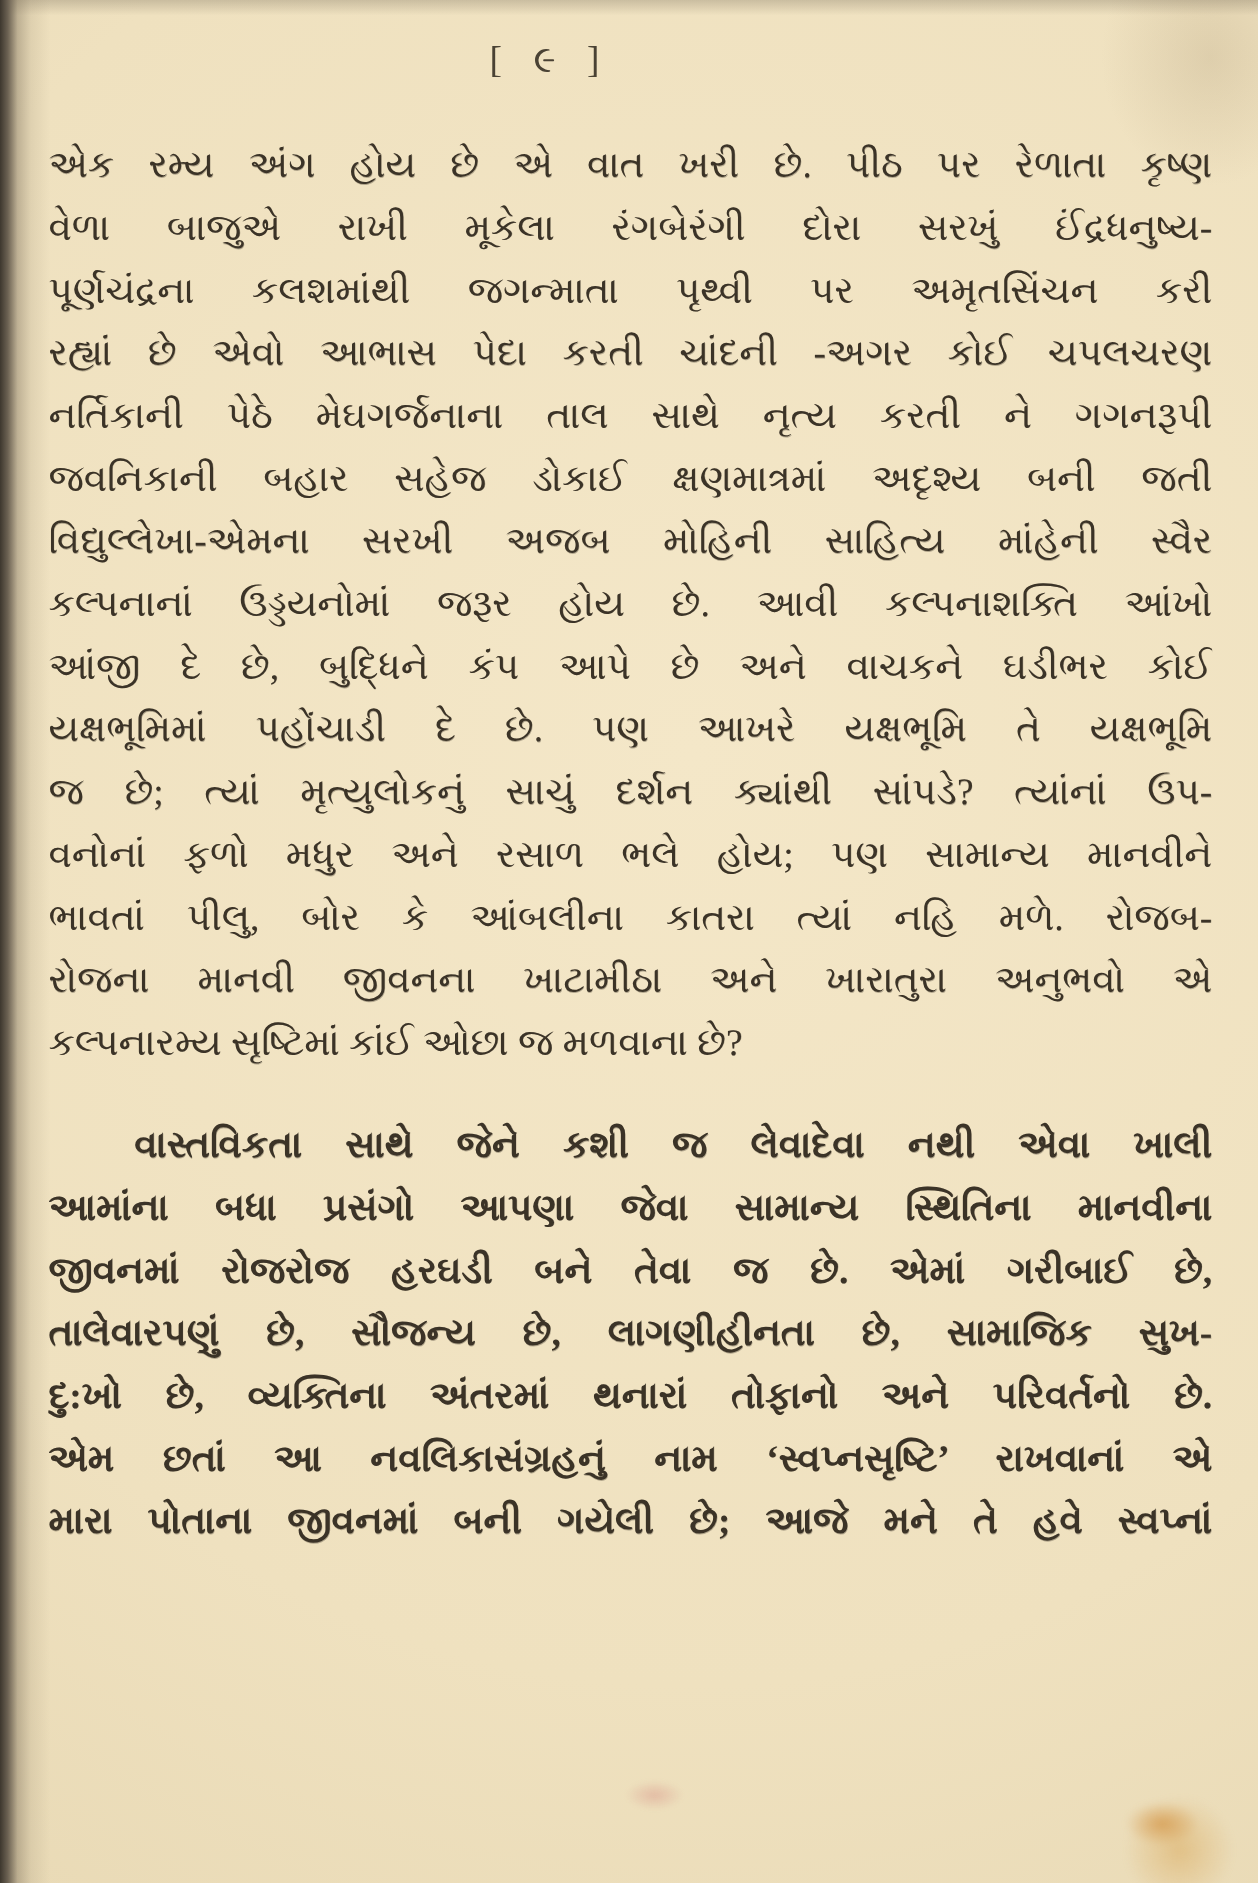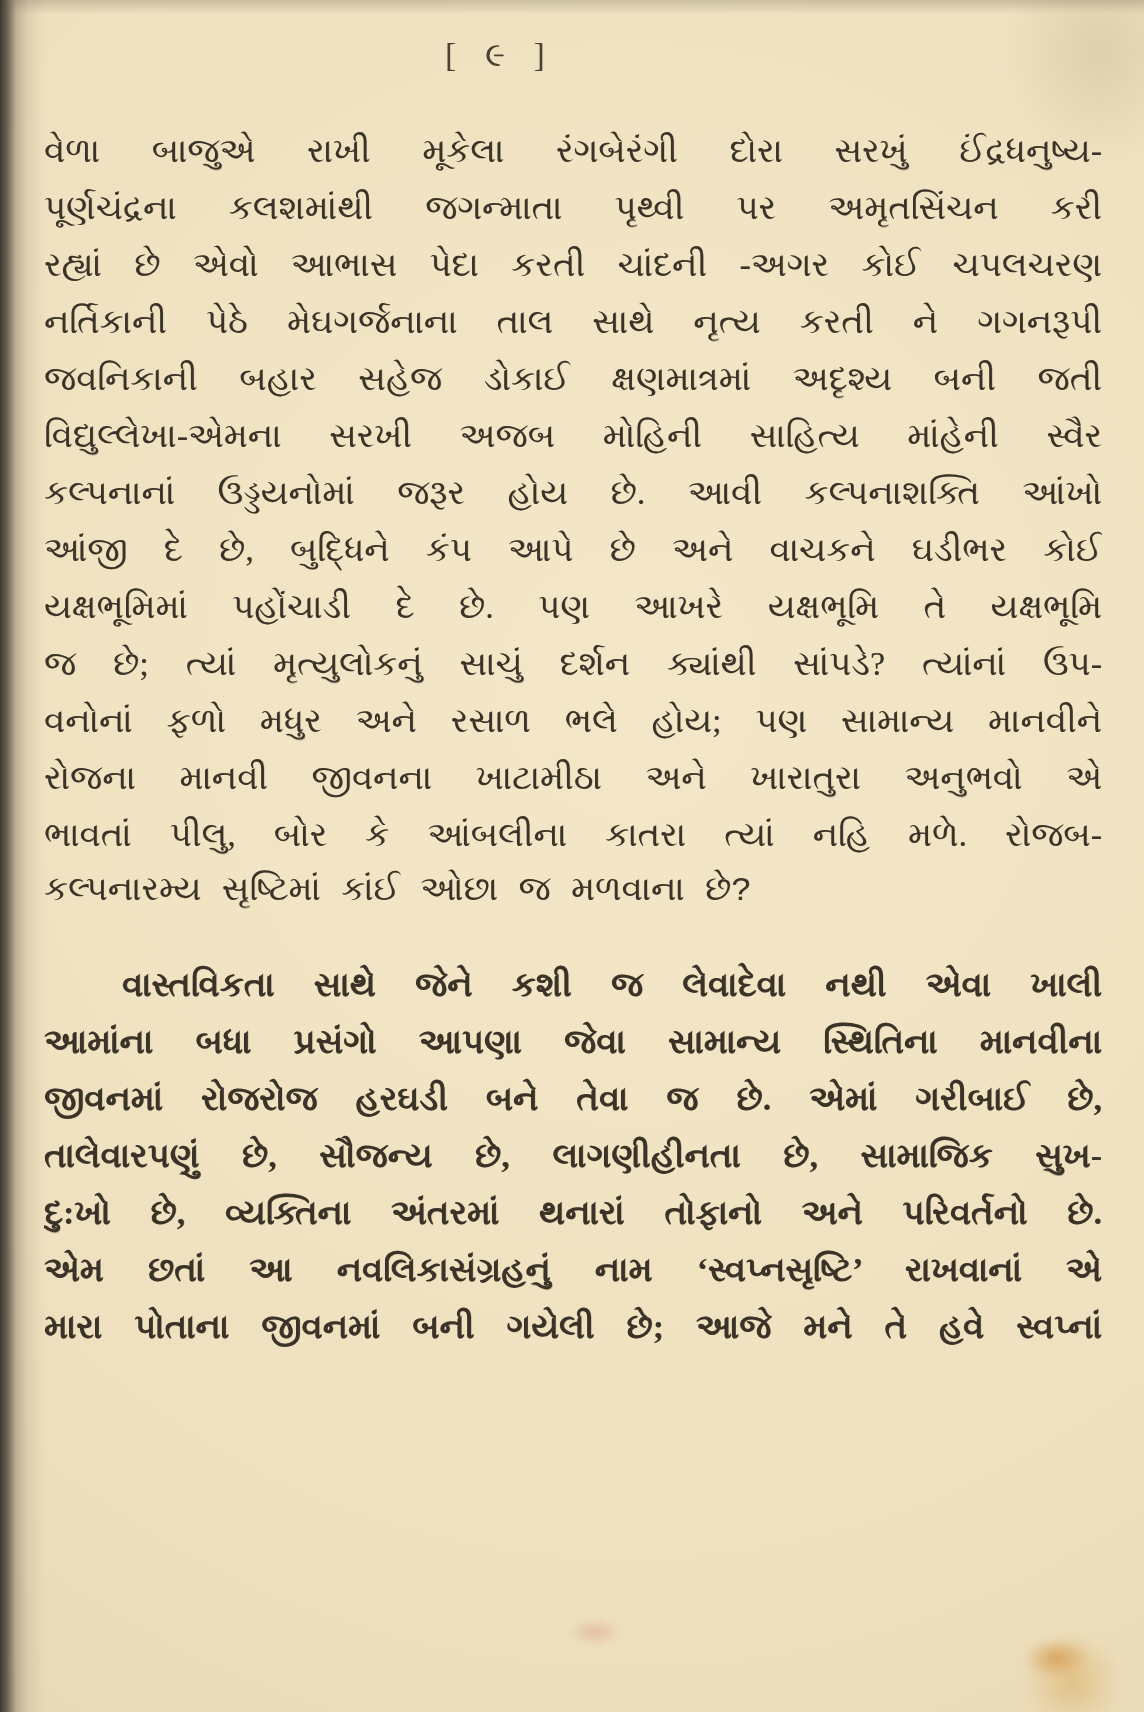--- a/index.html
+++ b/index.html
@@ -60,21 +60,20 @@
   .para + .para { margin-top: 36px; font-weight: bold; }
   .line {
     text-align: justify;
     text-align-last: justify;
     white-space: normal;
     height: 57px;
     overflow: hidden;
   }
   .line.para-end {
     text-align-last: left;
-    font-family: Liberation Mono, monospace;
   }
   .line.indent {
     text-indent: 78px;
   }
   
   .stain-orange {
     position: absolute;
     right: 18px;
     bottom: -14px;
     width: 120px;
@@ -106,33 +105,34 @@
 
 <div class="page">
   <div class="shade-tr"></div>
   <div class="edge-top"></div>
   <div class="edge-left"></div>
 
   <div class="pagenum">[ ૯ ]</div>
 
   <div class="textblock">
     <div class="para">
+      <div class="line">એક રમ્ય અંગ હોય છે એ વાત ખરી છે. પીઠ પર રેળાતા કૃષ્ણ</div>
       <div class="line">વેળા બાજુએ રાખી મૂકેલા રંગબેરંગી દોરા સરખું ઈંદ્રધનુષ્ય-</div>
       <div class="line">પૂર્ણચંદ્રના કલશમાંથી જગન્માતા પૃથ્વી પર અમૃતસિંચન કરી</div>
       <div class="line">રહ્યાં છે એવો આભાસ પેદા કરતી ચાંદની -અગર કોઈ ચપલચરણ</div>
       <div class="line">નર્તિકાની પેઠે મેઘગર્જનાના તાલ સાથે નૃત્ય કરતી ને ગગનરૂપી</div>
       <div class="line">જવનિકાની બહાર સહેજ ડોકાઈ ક્ષણમાત્રમાં અદૃશ્ય બની જતી</div>
       <div class="line">વિદ્યુલ્લેખા-એમના સરખી અજબ મોહિની સાહિત્ય માંહેની સ્વૈર</div>
       <div class="line">કલ્પનાનાં ઉડ્ડયનોમાં જરૂર હોય છે. આવી કલ્પનાશક્તિ આંખો</div>
       <div class="line">આંજી દે છે, બુદ્ધિને કંપ આપે છે અને વાચકને ઘડીભર કોઈ</div>
       <div class="line">યક્ષભૂમિમાં પહોંચાડી દે છે. પણ આખરે યક્ષભૂમિ તે યક્ષભૂમિ</div>
       <div class="line">જ છે; ત્યાં મૃત્યુલોકનું સાચું દર્શન ક્યાંથી સાંપડે? ત્યાંનાં ઉપ-</div>
       <div class="line">વનોનાં ફળો મધુર અને રસાળ ભલે હોય; પણ સામાન્ય માનવીને</div>
+      <div class="line">ભાવતાં પીલુ, બોર કે આંબલીના કાતરા ત્યાં નહિ મળે. રોજબ-</div>
       <div class="line">રોજના માનવી જીવનના ખાટામીઠા અને ખારાતુરા અનુભવો એ</div>
-      <div class="line">ભાવતાં પીલુ, બોર કે આંબલીના કાતરા ત્યાં નહિ મળે. રોજબ-</div>
       <div class="line para-end">કલ્પનારમ્ય સૃષ્ટિમાં કાંઈ ઓછા જ મળવાના છે?</div>
     </div>
     <div class="para">
       <div class="line indent">વાસ્તવિકતા સાથે જેને કશી જ લેવાદેવા નથી એવા ખાલી</div>
       <div class="line">આમાંના બધા પ્રસંગો આપણા જેવા સામાન્ય સ્થિતિના માનવીના</div>
       <div class="line">જીવનમાં રોજરોજ હરઘડી બને તેવા જ છે. એમાં ગરીબાઈ છે,</div>
       <div class="line">તાલેવારપણું છે, સૌજન્ય છે, લાગણીહીનતા છે, સામાજિક સુખ-</div>
       <div class="line">દુ:ખો છે, વ્યક્તિના અંતરમાં થનારાં તોફાનો અને પરિવર્તનો છે.</div>
       <div class="line">એમ છતાં આ નવલિકાસંગ્રહનું નામ ‘સ્વપ્નસૃષ્ટિ’ રાખવાનાં એ</div>
       <div class="line">મારા પોતાના જીવનમાં બની ગયેલી છે; આજે મને તે હવે સ્વપ્નાં</div>

